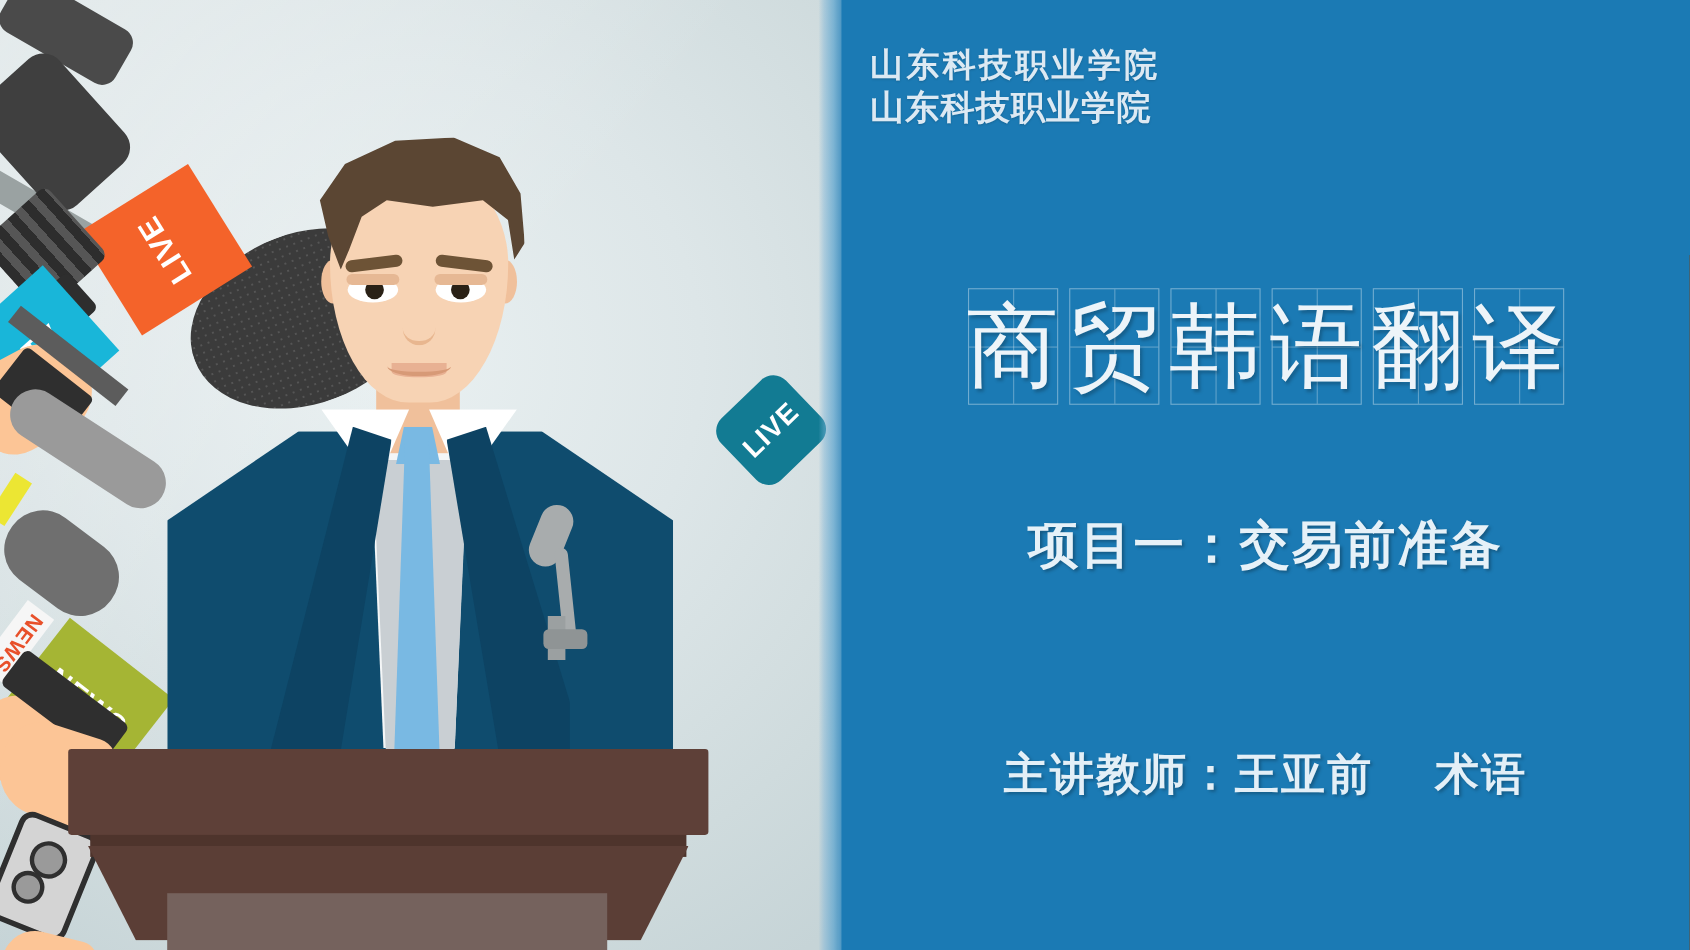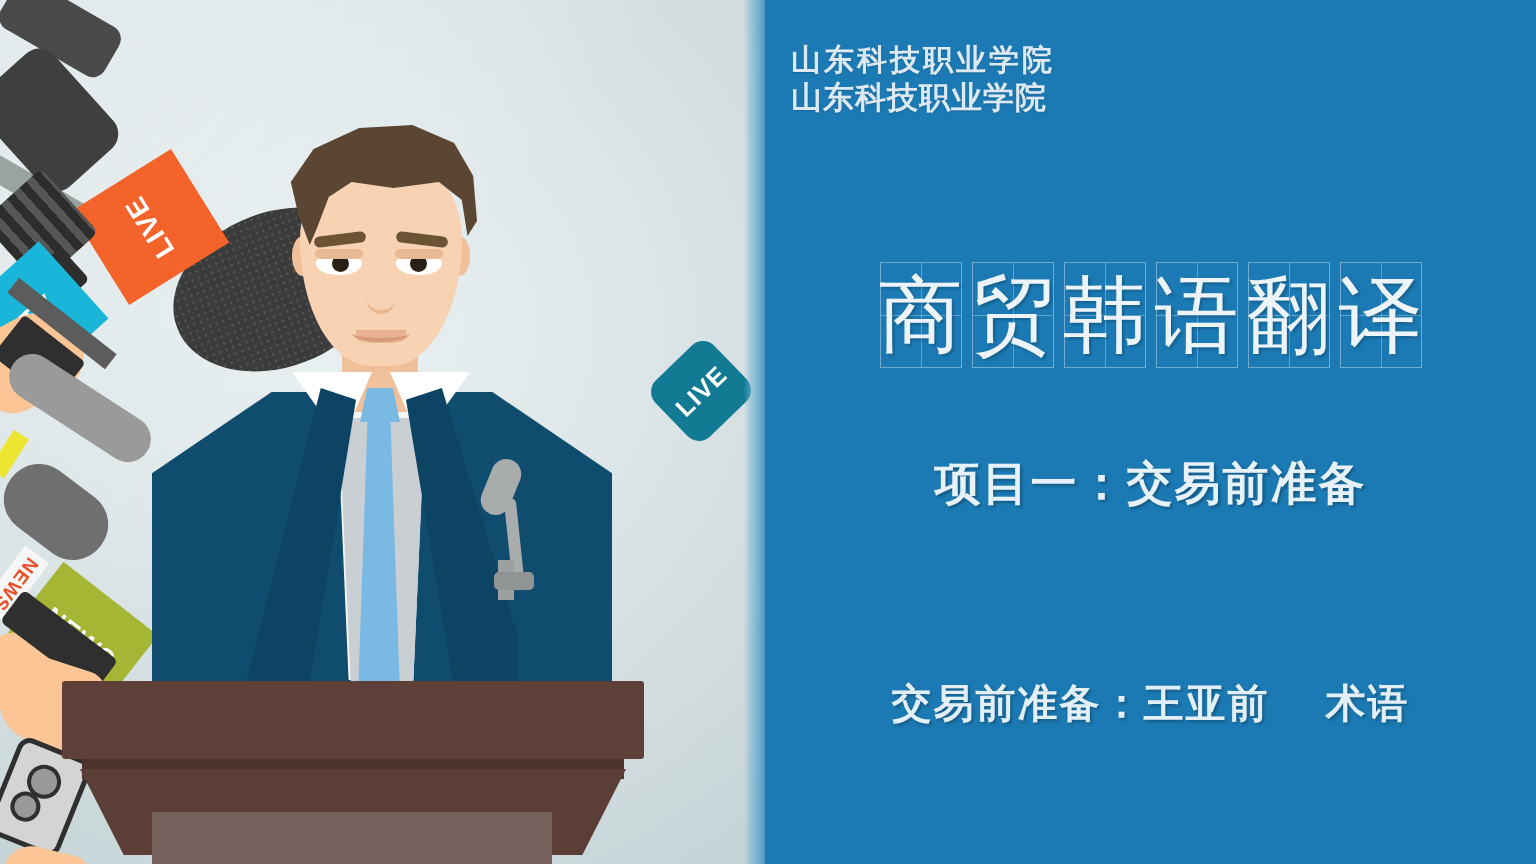--- a/index.html
+++ b/index.html
@@ -205,21 +205,21 @@
     background:rgba(255,255,255,.30);
   }
   .cell .ch{
     position:relative; z-index:2; font-size:84px; line-height:1;
     color:#edf4f9; font-weight:500;
     text-shadow:2px 2px 3px rgba(0,0,0,.22);
   }
 
   
   #sub{
-    position:absolute; left:0; top:455px; width:771px; text-align:center;
+    position:absolute; left:0; top:467px; width:771px; text-align:center;
     color:#e6f1f8; font-weight:bold; line-height:1.22;
     text-shadow:2px 2px 3px rgba(0,0,0,.28);
   }
   #sub .l1{ display:block; font-size:46px; letter-spacing:2px;}
   #sub .l2{ display:block; font-size:44px; letter-spacing:0px; white-space:nowrap;}
   #sub .hl{ color:#ffff00;}
 
   
   #presenter{
     position:absolute; left:0; top:676px; width:771px; text-align:center;
@@ -337,17 +337,17 @@
       <div class="cell">
           <span class="ch">译</span>
         </div>
     </div>
 
     <div id="sub">
       <span class="l1">项目一：交易前准备</span>
     </div>
 
     <div id="presenter">
-      <span>交易前准备：</span><span>王亚前</span><span class="gap"></span><span>术语</span>
+      <span>主讲教师：</span><span>王亚前</span><span class="gap"></span><span>术语</span>
     </div>
 
   </div>
 </div>
 
 </body></html>

